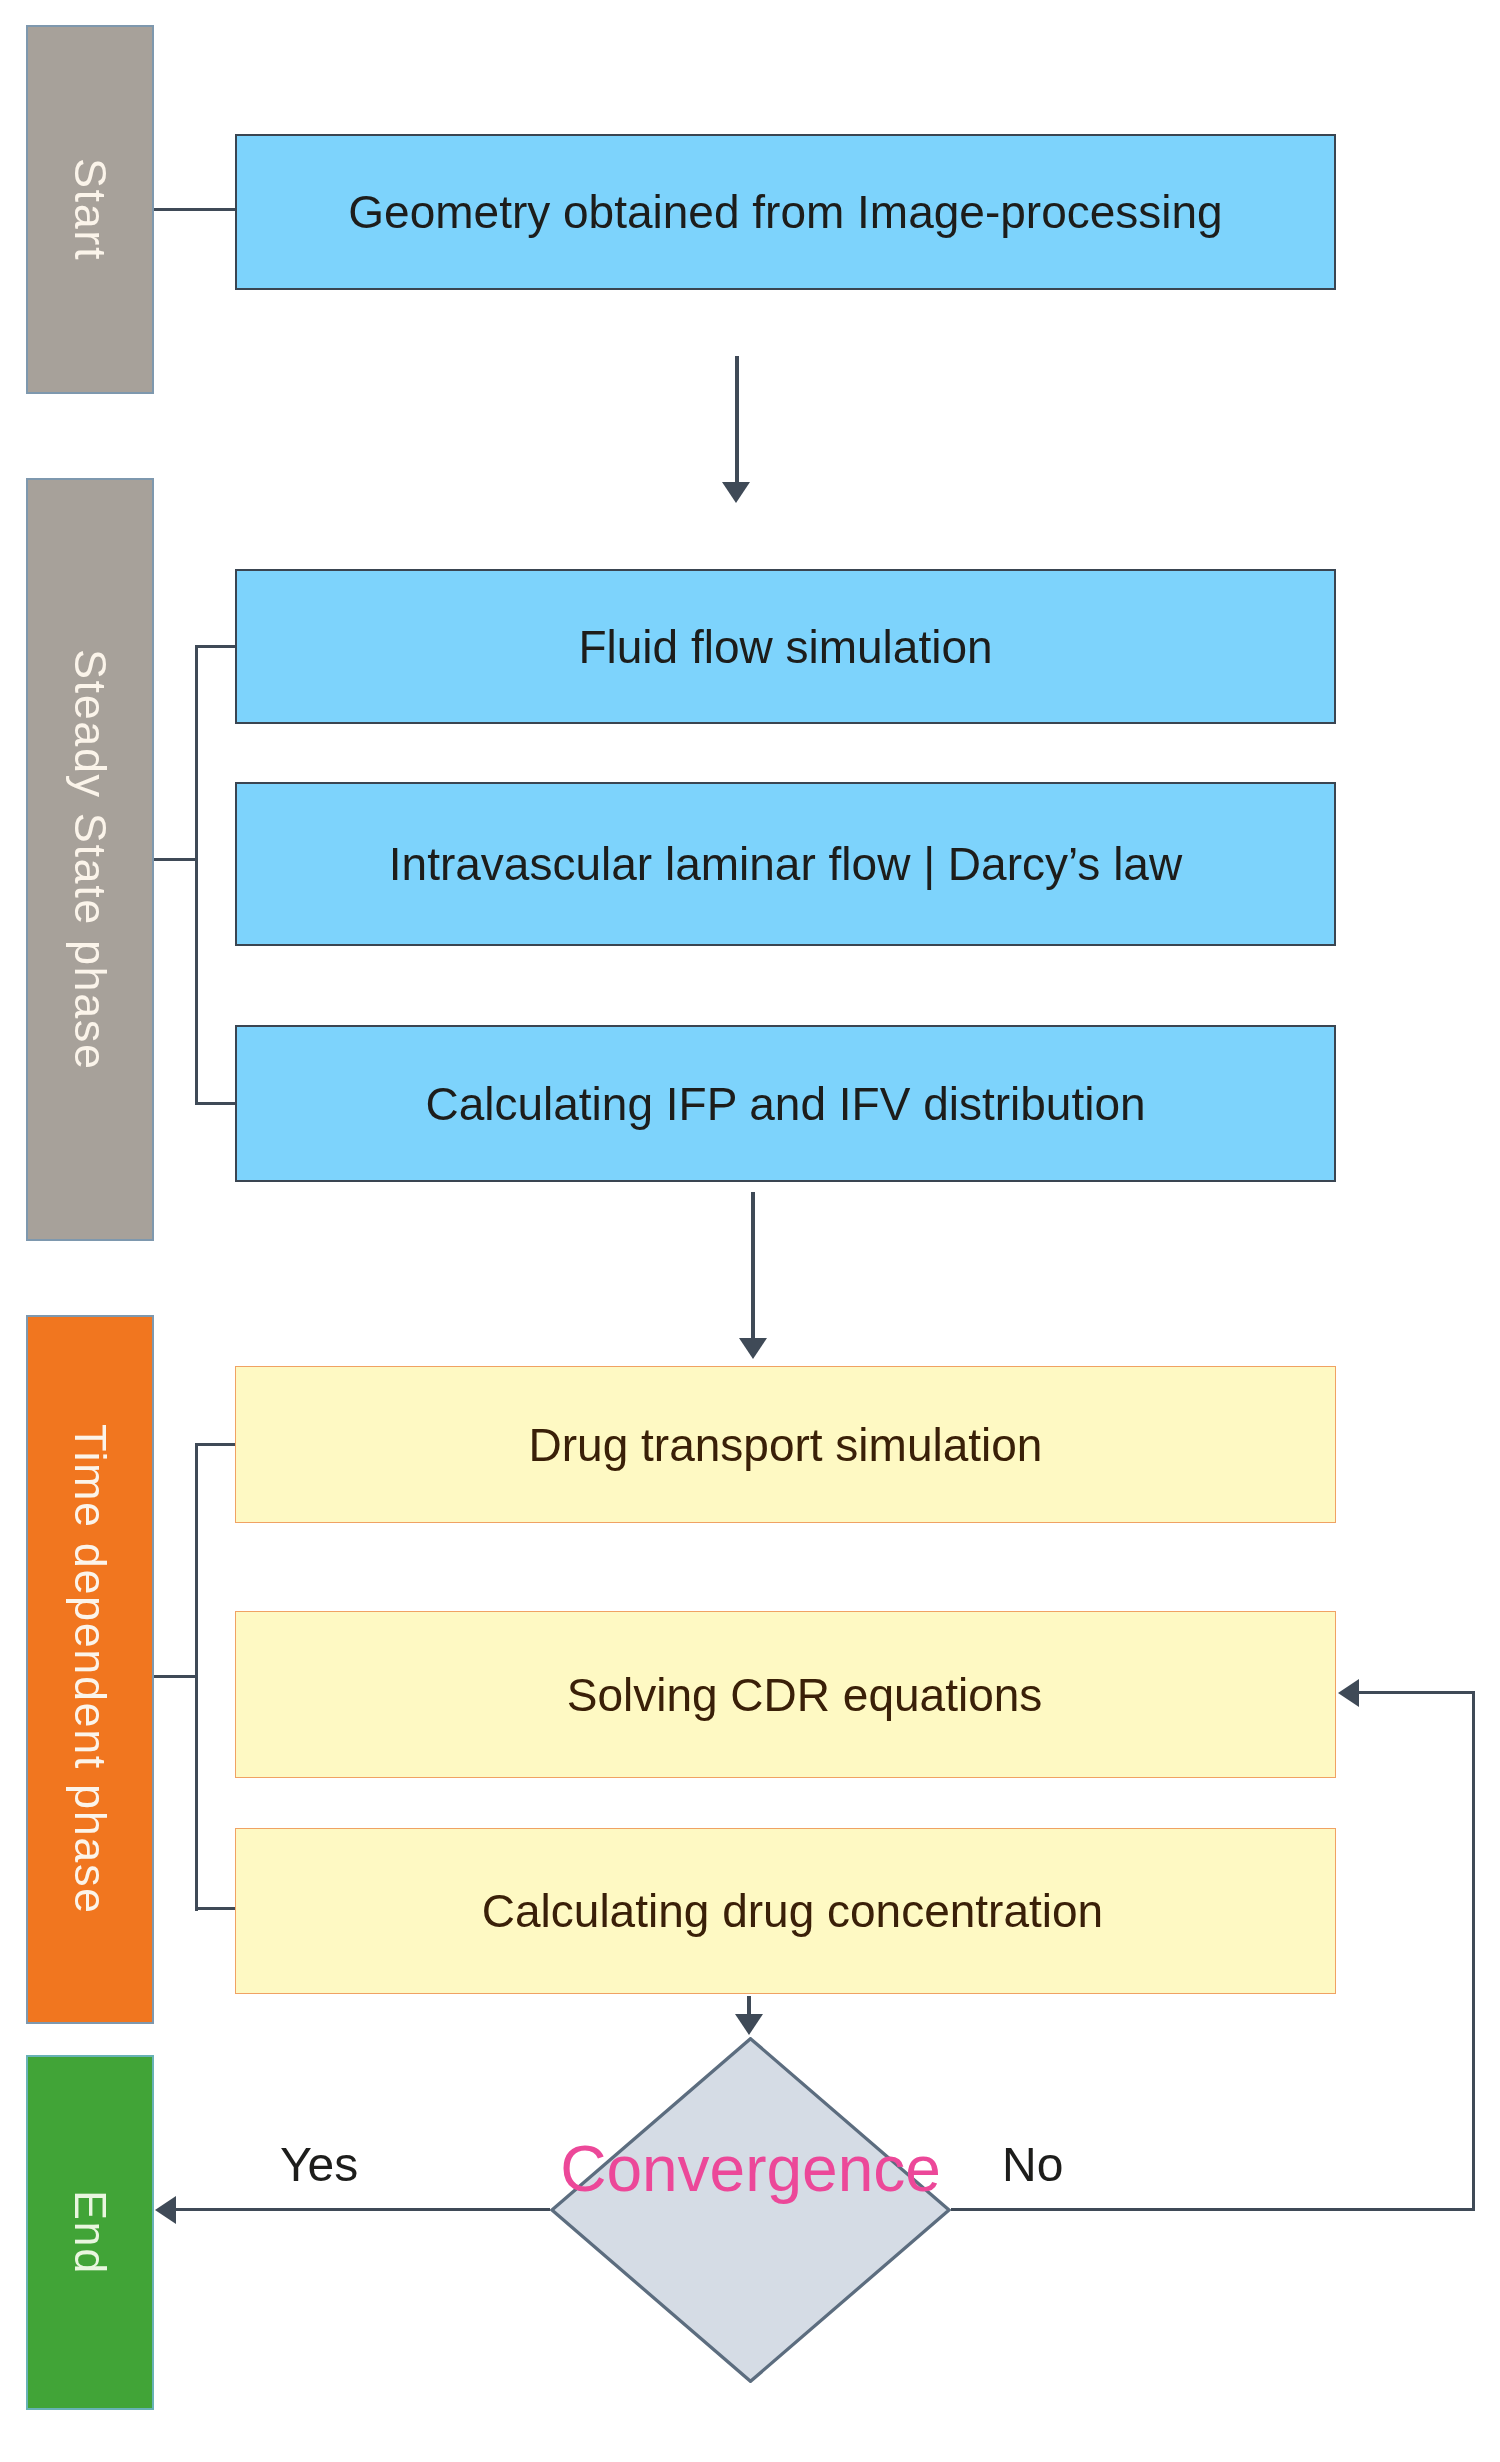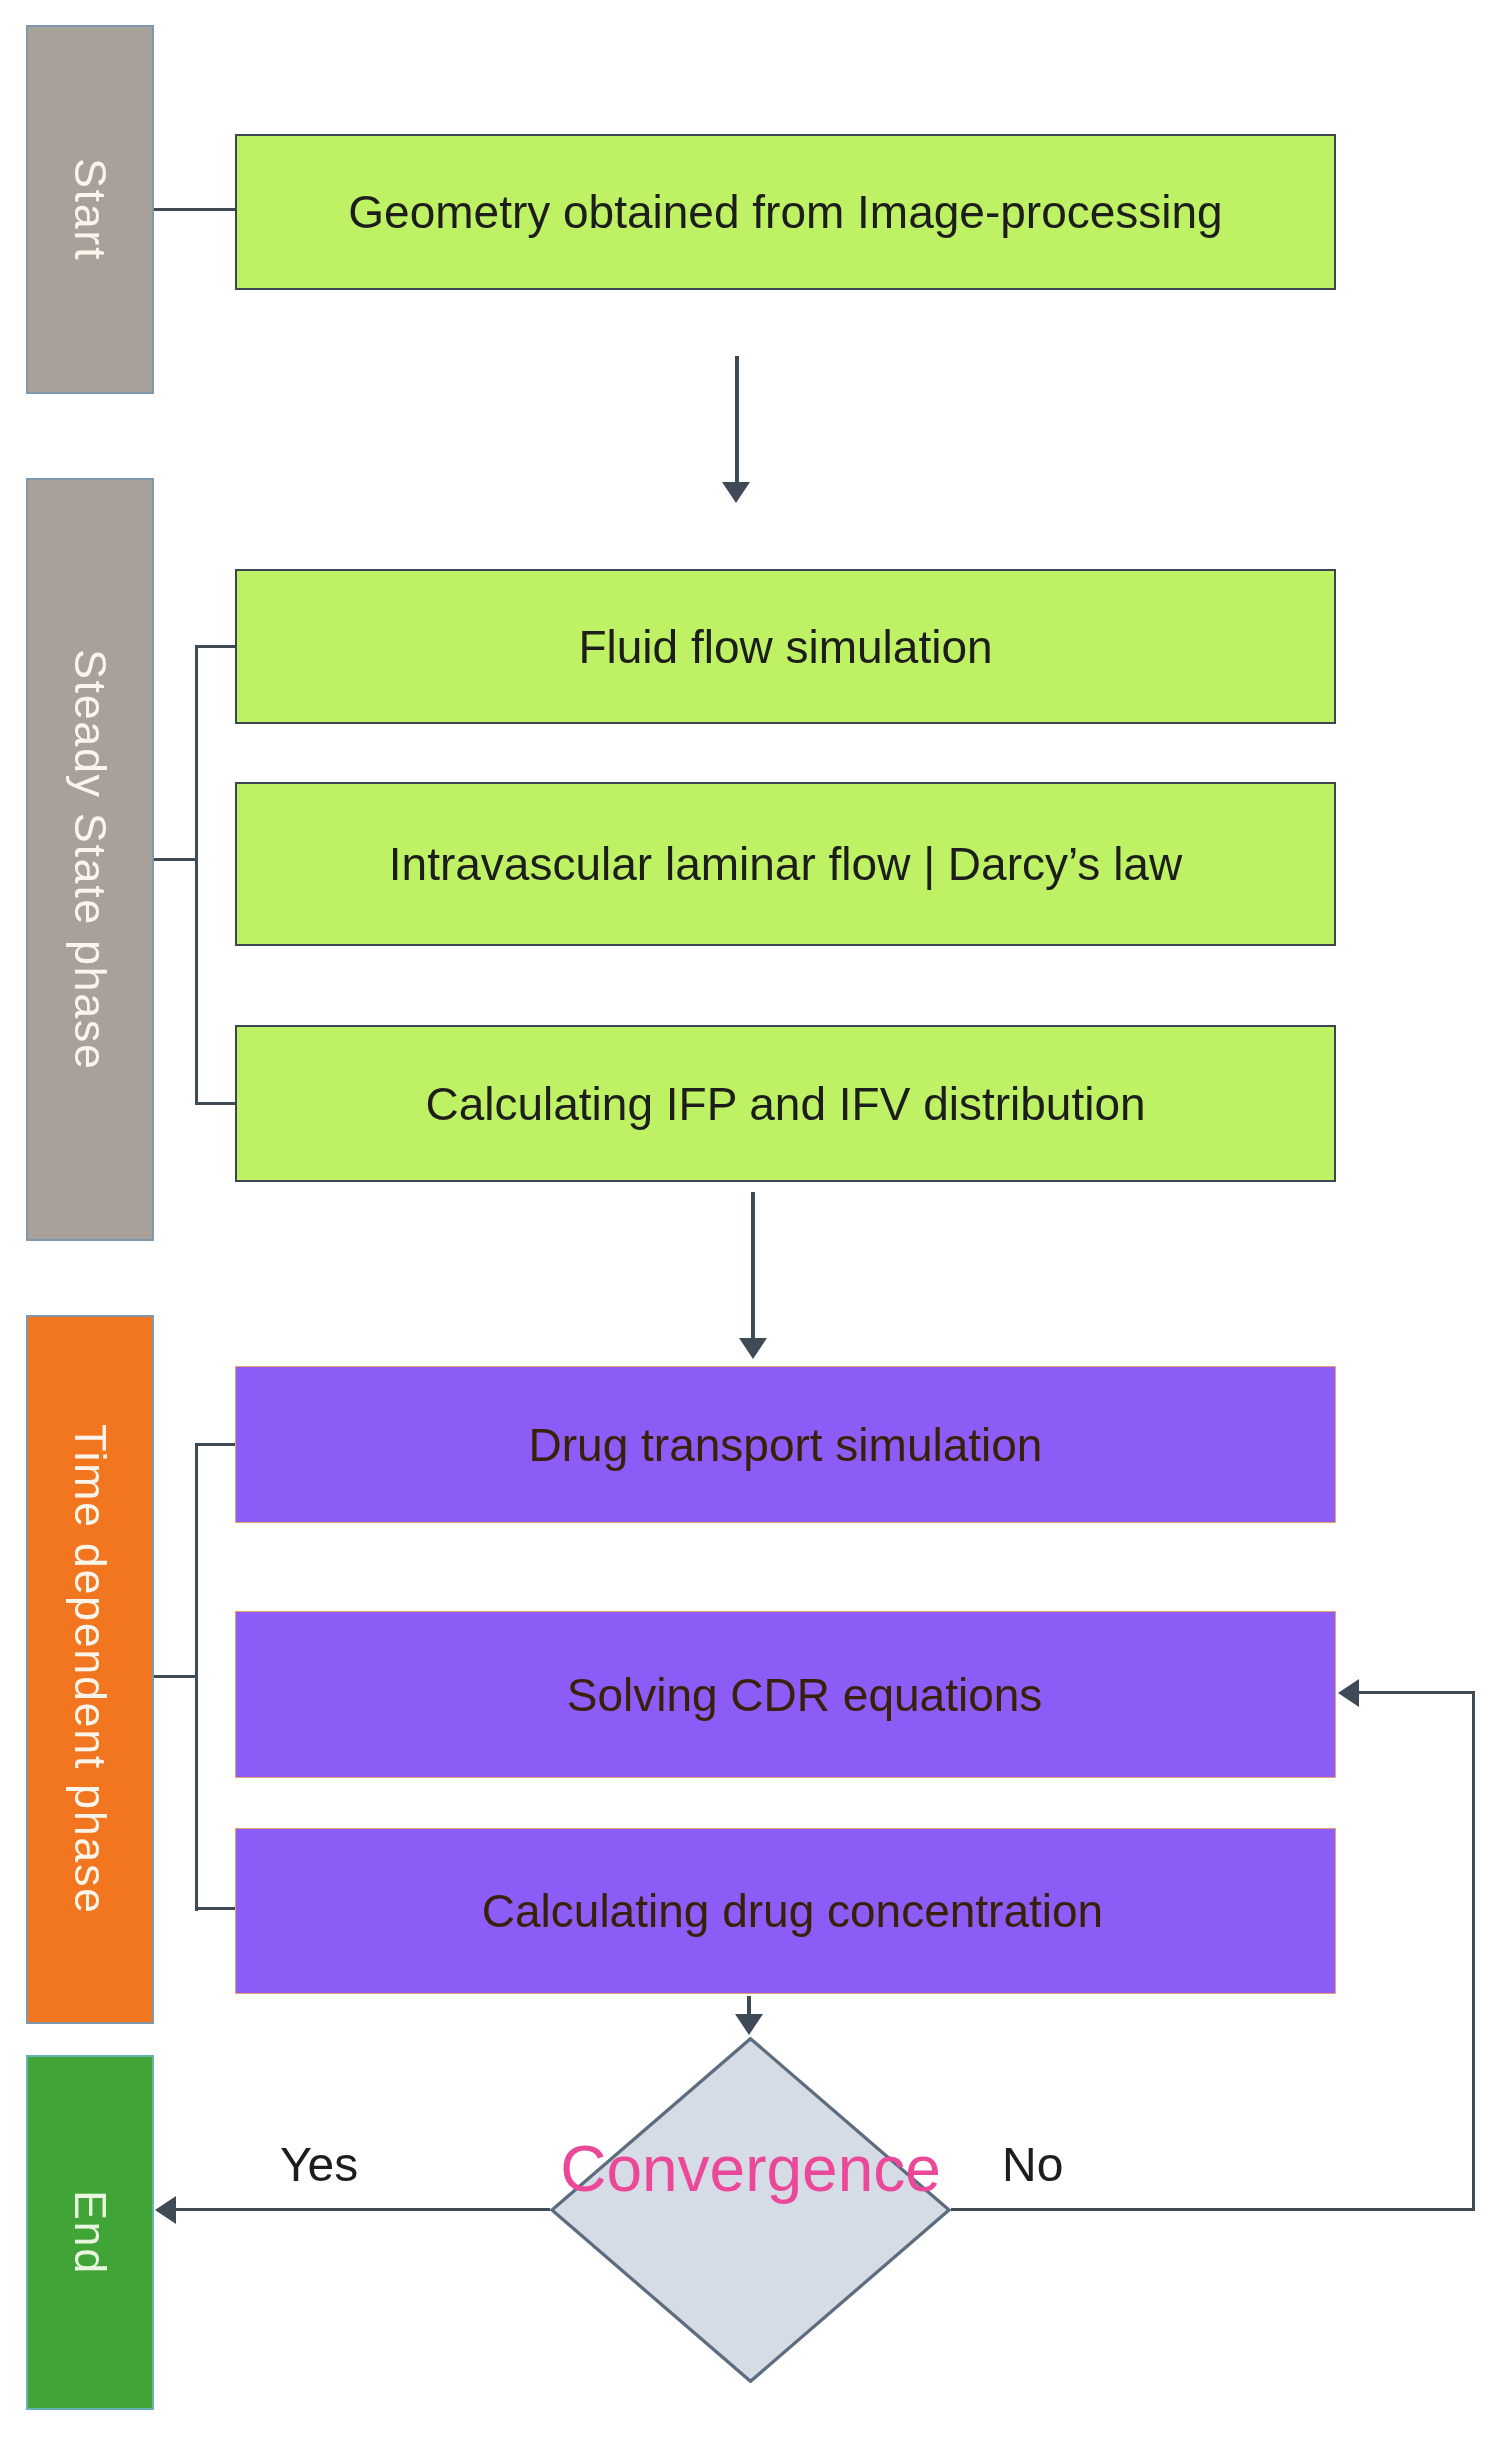--- a/index.html
+++ b/index.html
@@ -41,22 +41,22 @@
     position: absolute;
     left: 235px;
     width: 1101px;
     display: flex;
     align-items: center;
     justify-content: center;
     text-align: center;
     font-size: 46px;
     color: #1D1D1B;
   }
-  .step.blue   { background: #bef264; border: 2.5px solid #3A4551; }
-  .step.orange { background: #8b5cf6; border: 1.6px solid #F0A263; color: #3A2008; }
+  .step.blue   { background: #7dd3fc; border: 2.5px solid #3A4551; }
+  .step.orange { background: #fef9c3; border: 1.6px solid #F0A263; color: #3A2008; }
   .step-geometry      { top: 134px;  height: 156px; }
   .step-fluid         { top: 569px;  height: 155px; }
   .step-intravascular { top: 782px;  height: 164px; }
   .step-ifp           { top: 1025px; height: 157px; }
   .step-drug          { top: 1366px; height: 157px; }
   .step-solving       { top: 1611px; height: 167px; padding-left: 38px; }
   .step-calc          { top: 1828px; height: 166px; padding-left: 14px; }
 
   
   .line { position: absolute; background: #3F4A57; }

